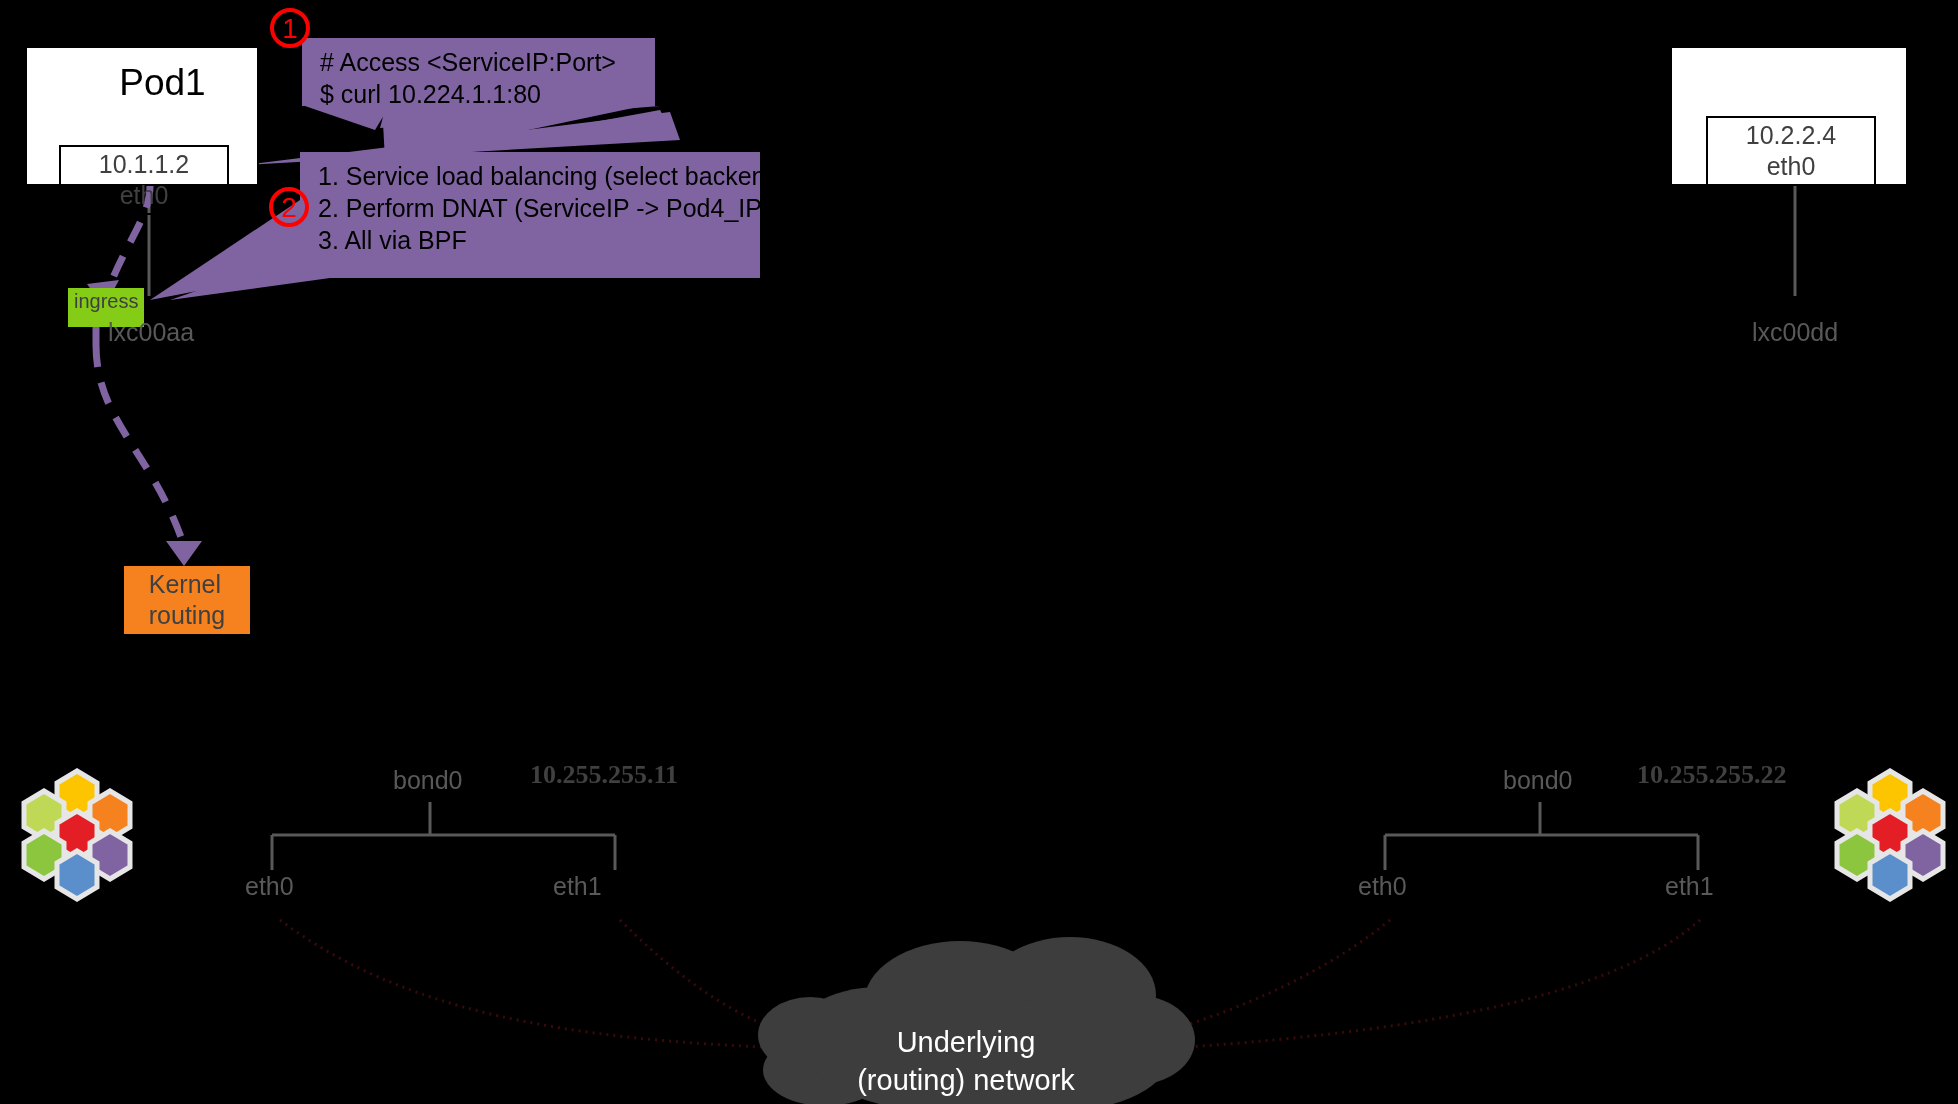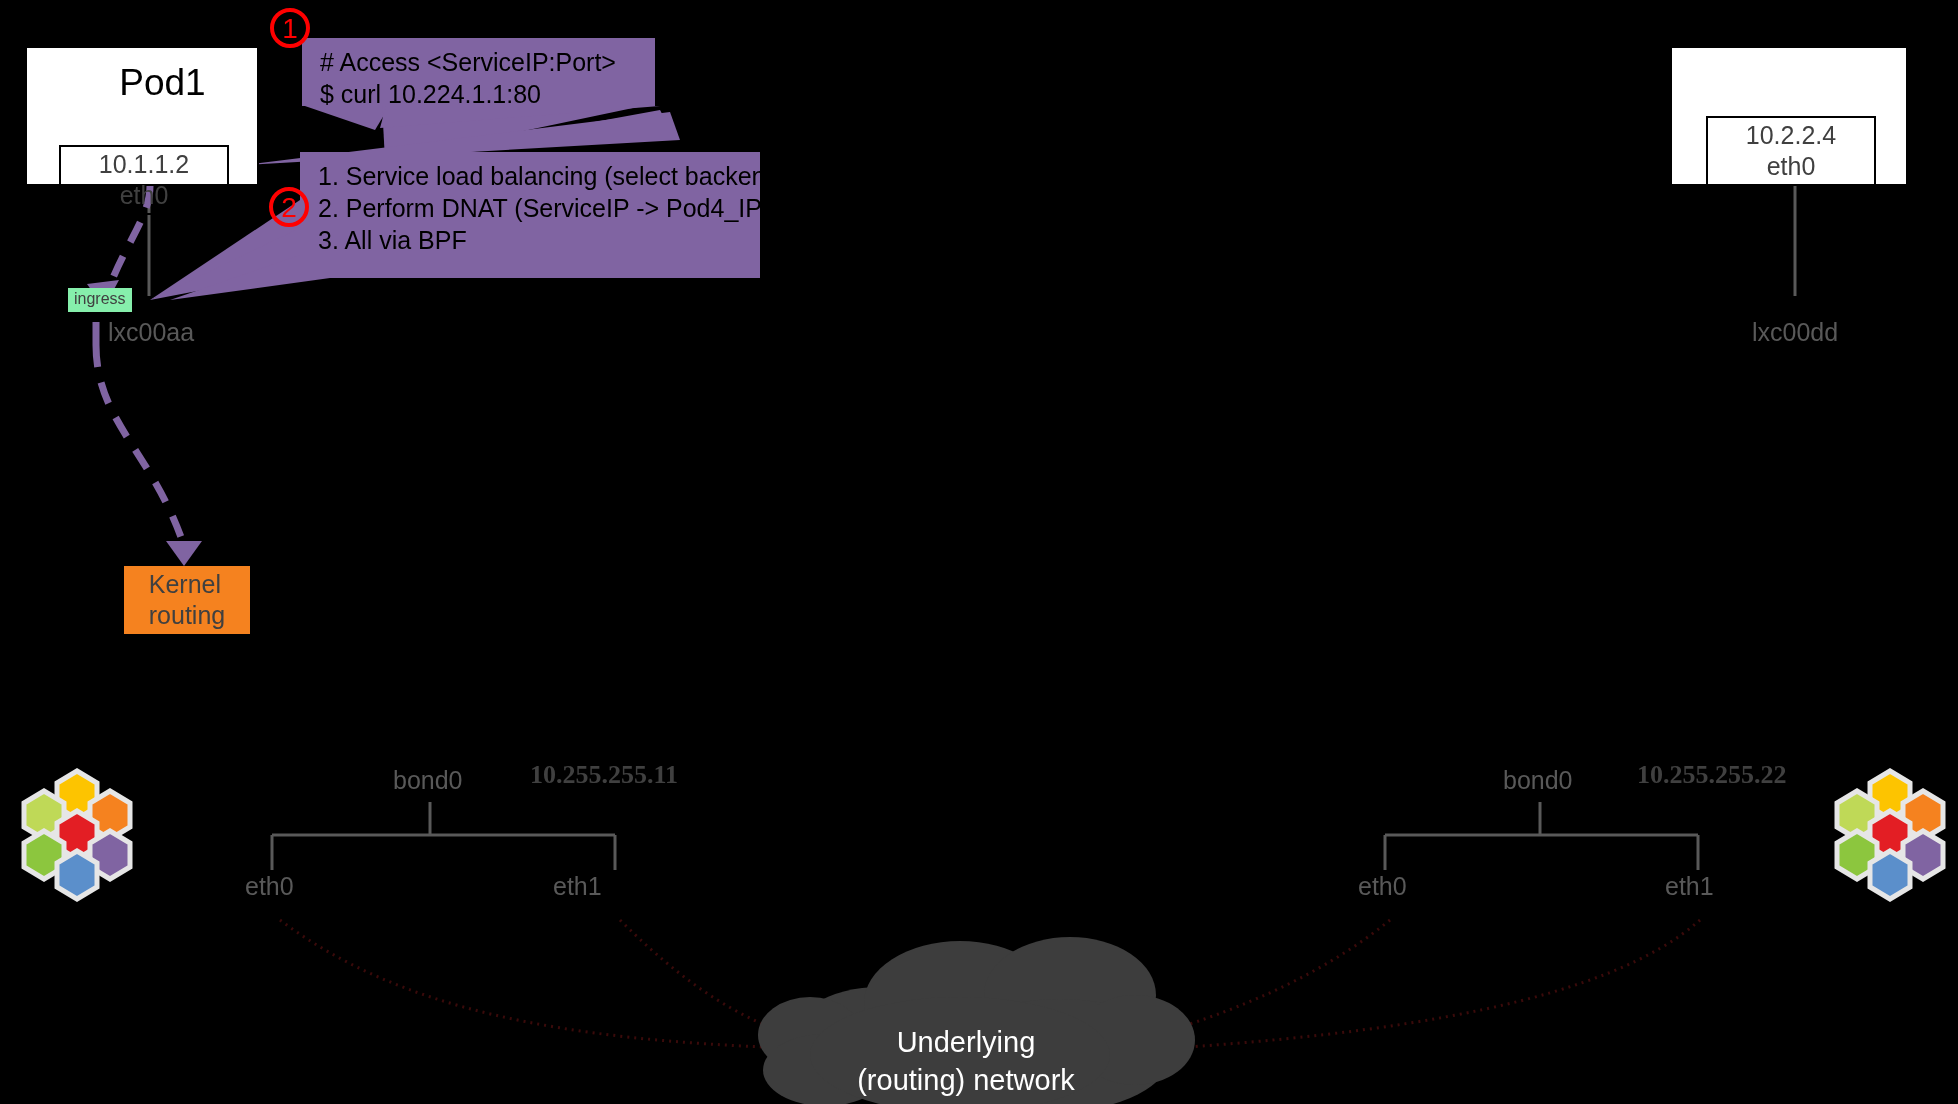--- a/index.html
+++ b/index.html
@@ -21,22 +21,22 @@
   .callout{background:#8064A2;color:#000;box-sizing:border-box;
            padding:8px 14px 10px 18px;}
   .callout div{font-size:25px;line-height:1.28;white-space:pre;}
 
   
   .marker{width:40px;height:40px;border:4px solid #FF0000;border-radius:50%;
           background:transparent;color:#FF0000;font-size:28px;line-height:34px;
           text-align:center;box-sizing:border-box;font-weight:400;}
 
   
-  .tag-ingress{background:#86efac;color:#404040;font-size:16px;
-               padding:3px 6px 5px 6px;line-height:1;}
+  .tag-ingress{background:#84cc16;color:#404040;font-size:20px;
+               padding:3px 6px 16px 6px;line-height:1;}
 
   
   .kernel{background:#F5821F;color:#404040;display:flex;align-items:center;
           justify-content:center;text-align:left;font-size:25px;line-height:1.25;}
 
   
   .lbl{color:#595959;font-size:25px;line-height:1;white-space:nowrap;}
   .lbl-ip{color:#404040;font-size:26px;font-weight:bold;line-height:1;
           white-space:nowrap;font-family:"Liberation Serif","DejaVu Serif",serif;}
 

